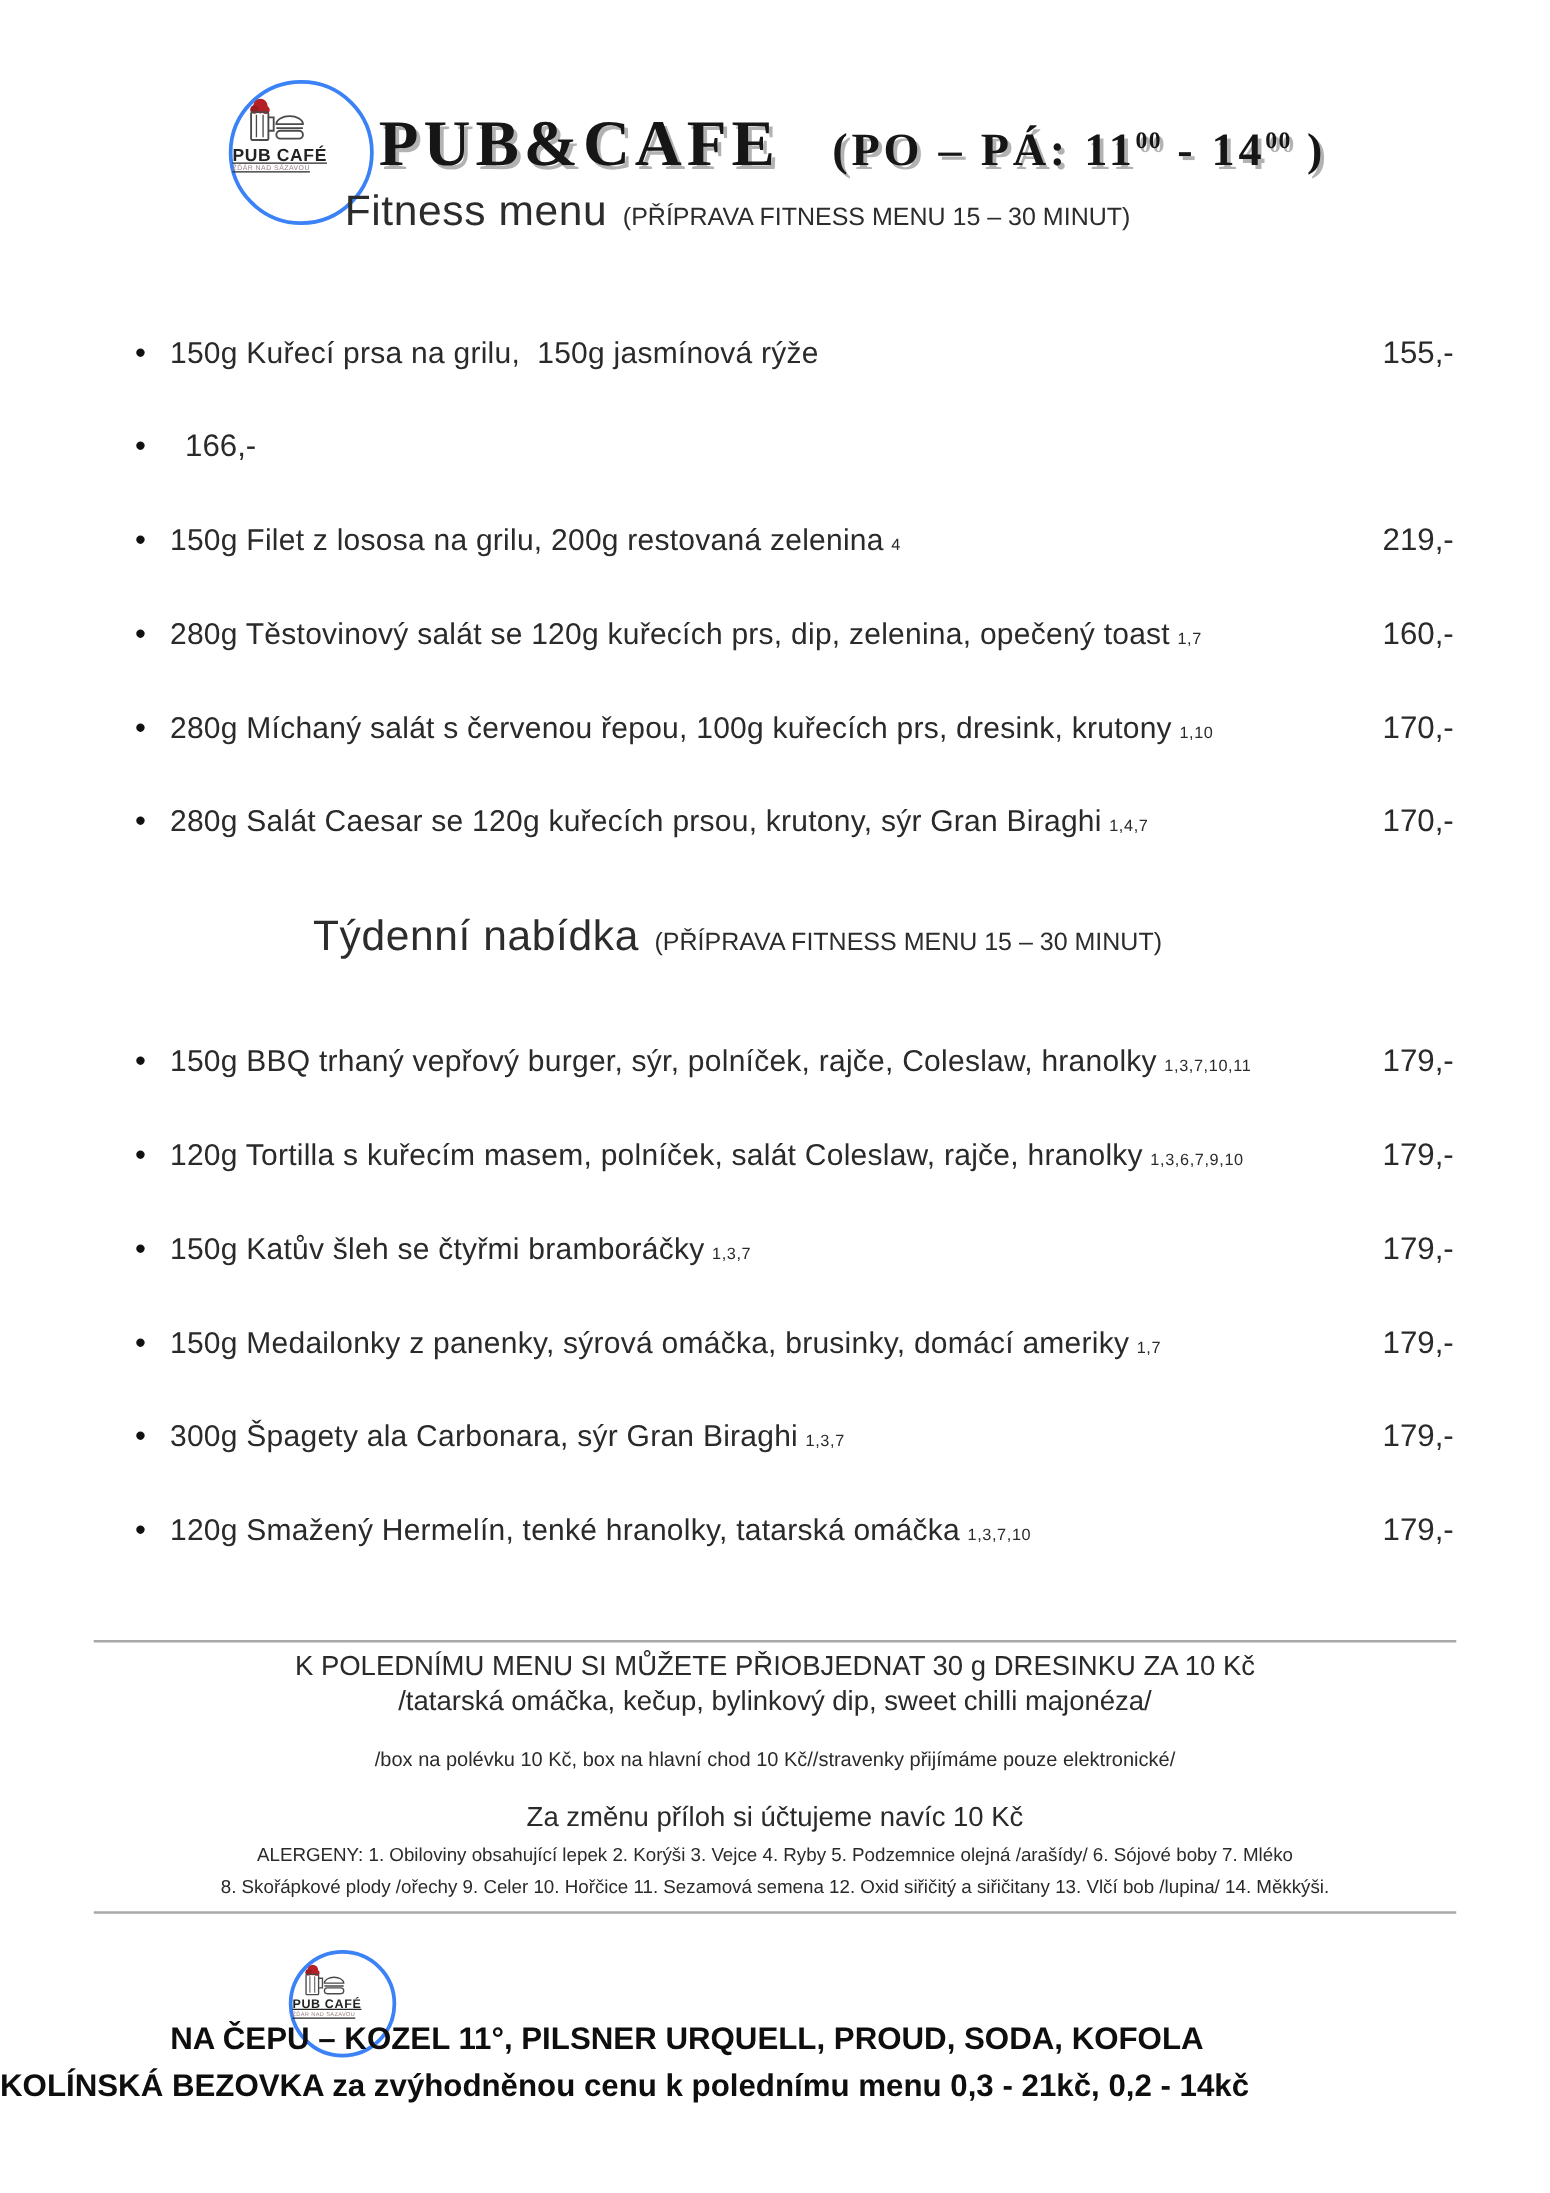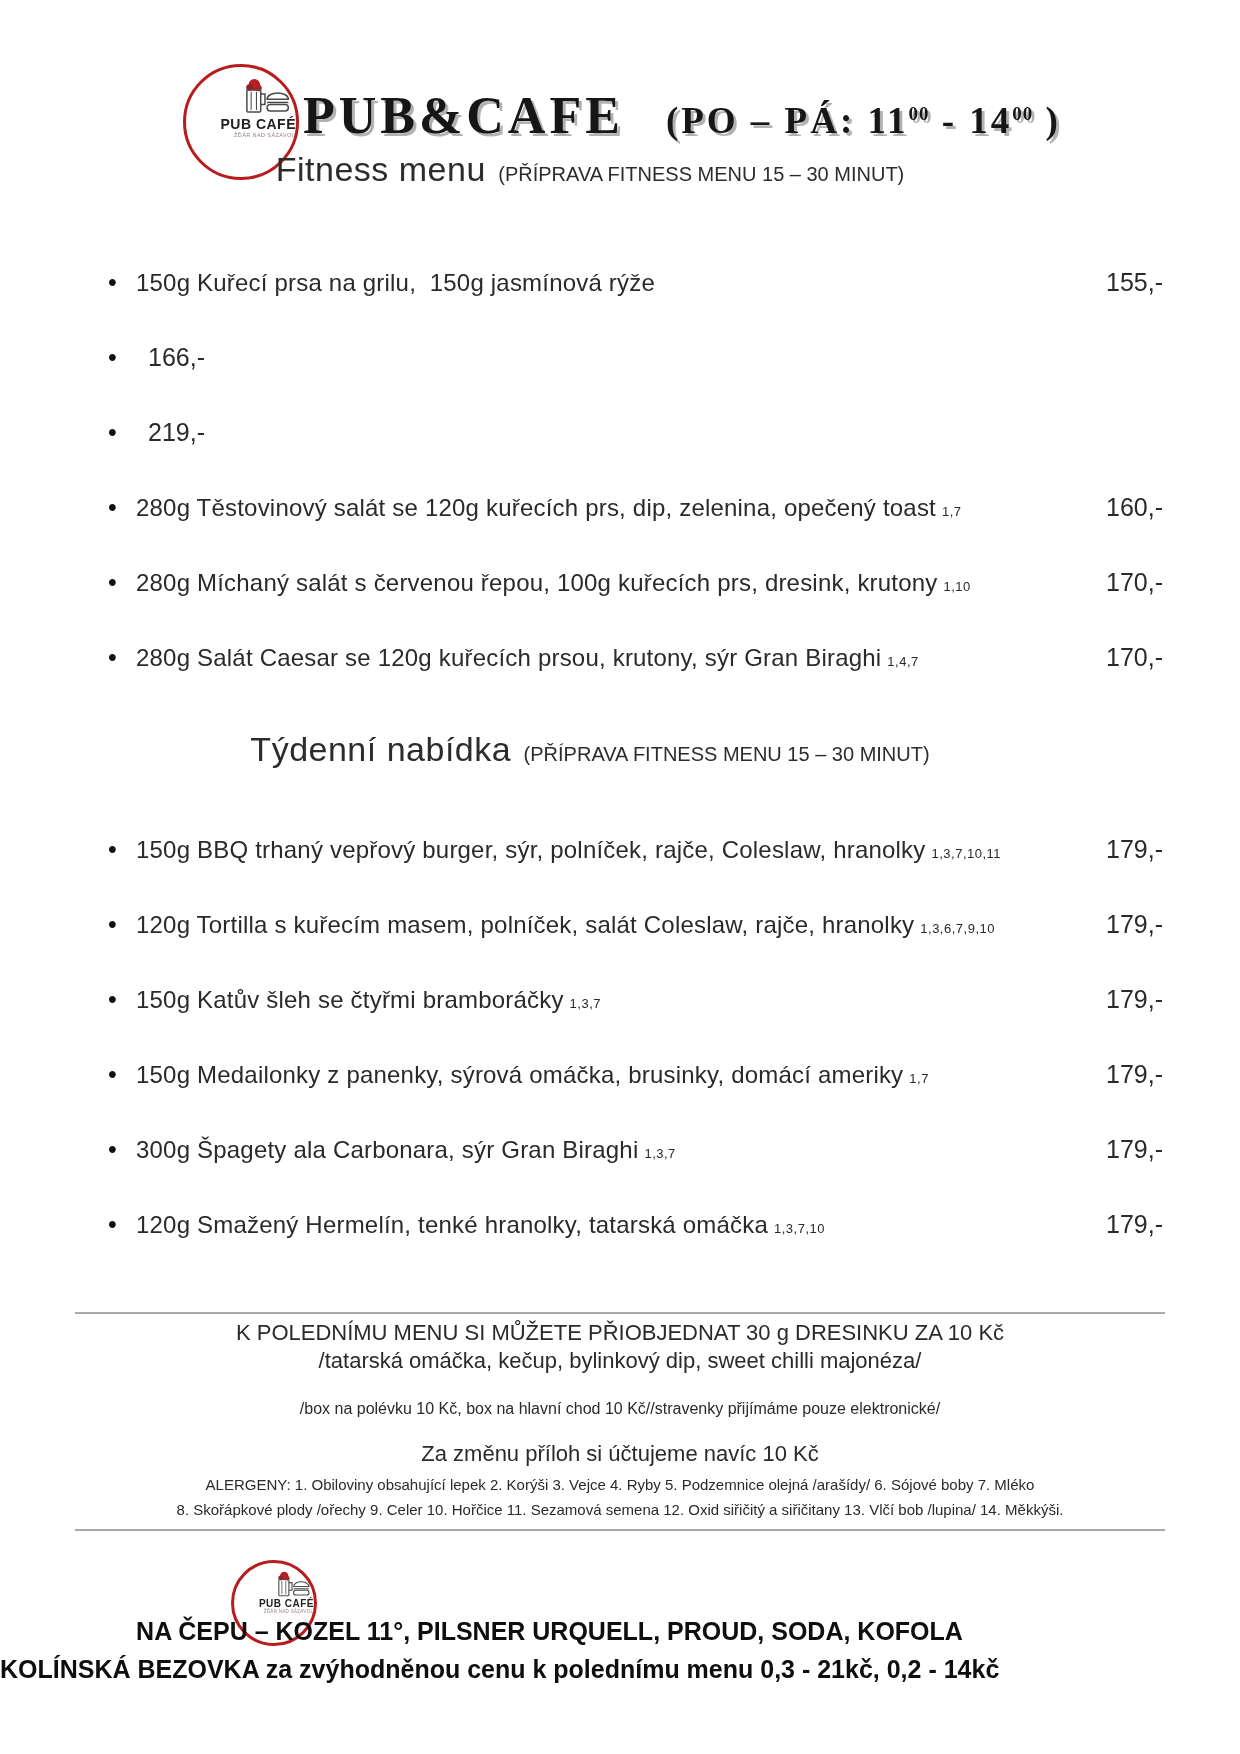--- a/index.html
+++ b/index.html
@@ -4,22 +4,22 @@
 <style>
   * { margin:0; padding:0; box-sizing:border-box; }
   html,body { background:#ffffff; }
   body {
     width:1240px; height:1754px; position:relative;
     font-family:"Liberation Sans", sans-serif; color:#262626; overflow:hidden;
   }
 
   
   .logo {
-    position:absolute; border:3px solid #b91c1c; border-radius:50%;
-    background:#fff; display:flex; flex-direction:column; align-items:flex-end; justify-content:flex-start;
+    position:absolute; border:3px solid #3b82f6; border-radius:50%;
+    background:#fff; display:flex; flex-direction:column; align-items:flex-start; justify-content:flex-start;text-decoration:underline;
   }
   .logo--header { left:183px; top:64px; width:116px; height:116px; }
   .logo--footer { left:231px; top:1560px; width:86px; height:86px; }
   .logo svg { width:58%; margin-top:10%; display:block; }
   .logo .lname { font-weight:bold; color:#222; letter-spacing:0.5px; }
   .logo--header .lname { font-size:14px; margin-top:2px; }
   .logo--footer .lname { font-size:10px; margin-top:1px; }
   .logo .lsub { color:#9b8080; }
   .logo--header .lsub { font-size:5.5px; letter-spacing:0.4px; }
   .logo--footer .lsub { font-size:4.5px; letter-spacing:0.3px; }
@@ -102,20 +102,21 @@
     <span class="bullet">•</span>
     <span class="iname"><span>150g Kuřecí prsa na grilu,  150g jasmínová rýže</span><span class="allerg"></span></span>
     <span class="price">155,-</span>
   </div>
   <div class="row">
     <span class="bullet">•</span>
     <span class="price">166,-</span>
   </div>
   <div class="row">
     <span class="bullet">•</span>
+    <span class="iname"><span>150g Filet z lososa na grilu, 200g restovaná zelenina</span><span class="allerg">4</span></span>
     <span class="price">219,-</span>
   </div>
   <div class="row">
     <span class="bullet">•</span>
     <span class="iname"><span>280g Těstovinový salát se 120g kuřecích prs, dip, zelenina, opečený toast</span><span class="allerg">1,7</span></span>
     <span class="price">160,-</span>
   </div>
   <div class="row">
     <span class="bullet">•</span>
     <span class="iname"><span>280g Míchaný salát s červenou řepou, 100g kuřecích prs, dresink, krutony</span><span class="allerg">1,10</span></span>

